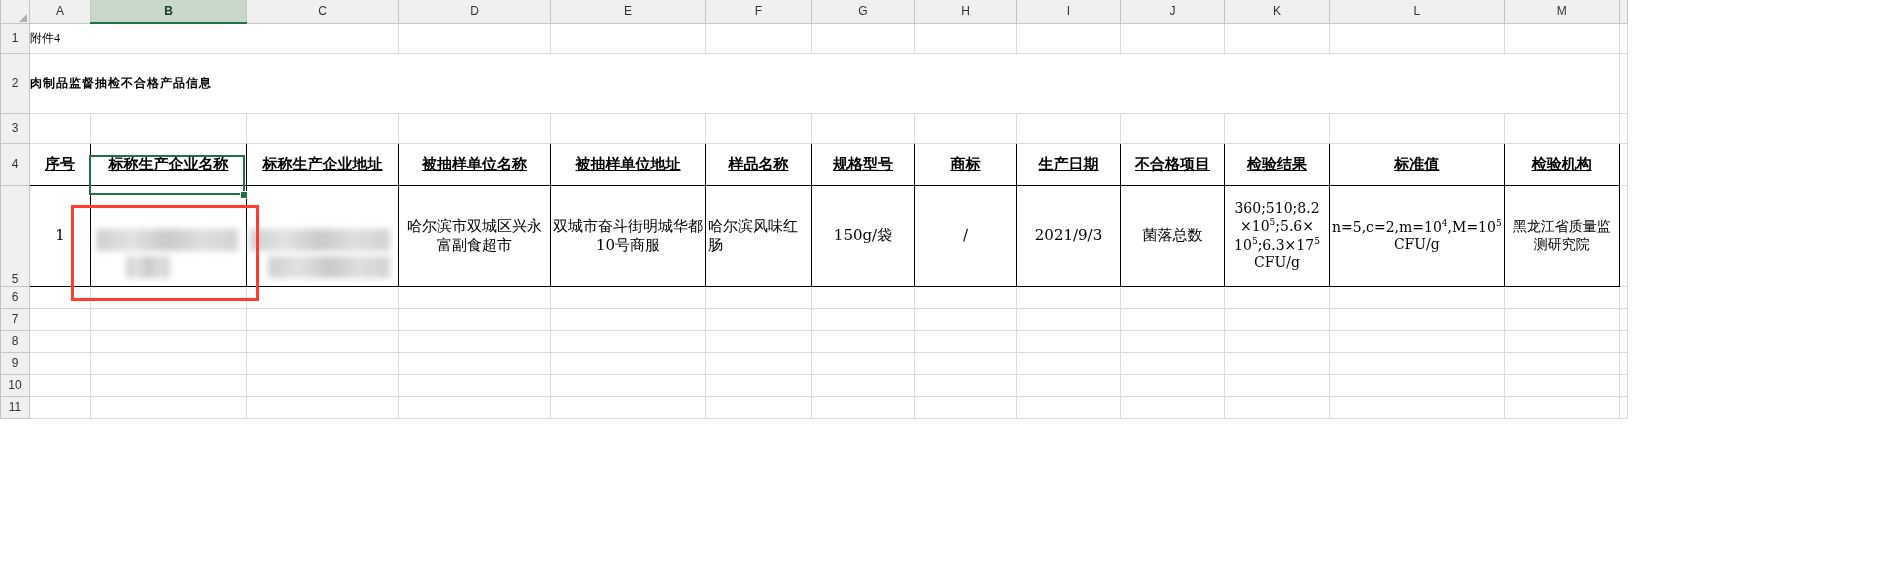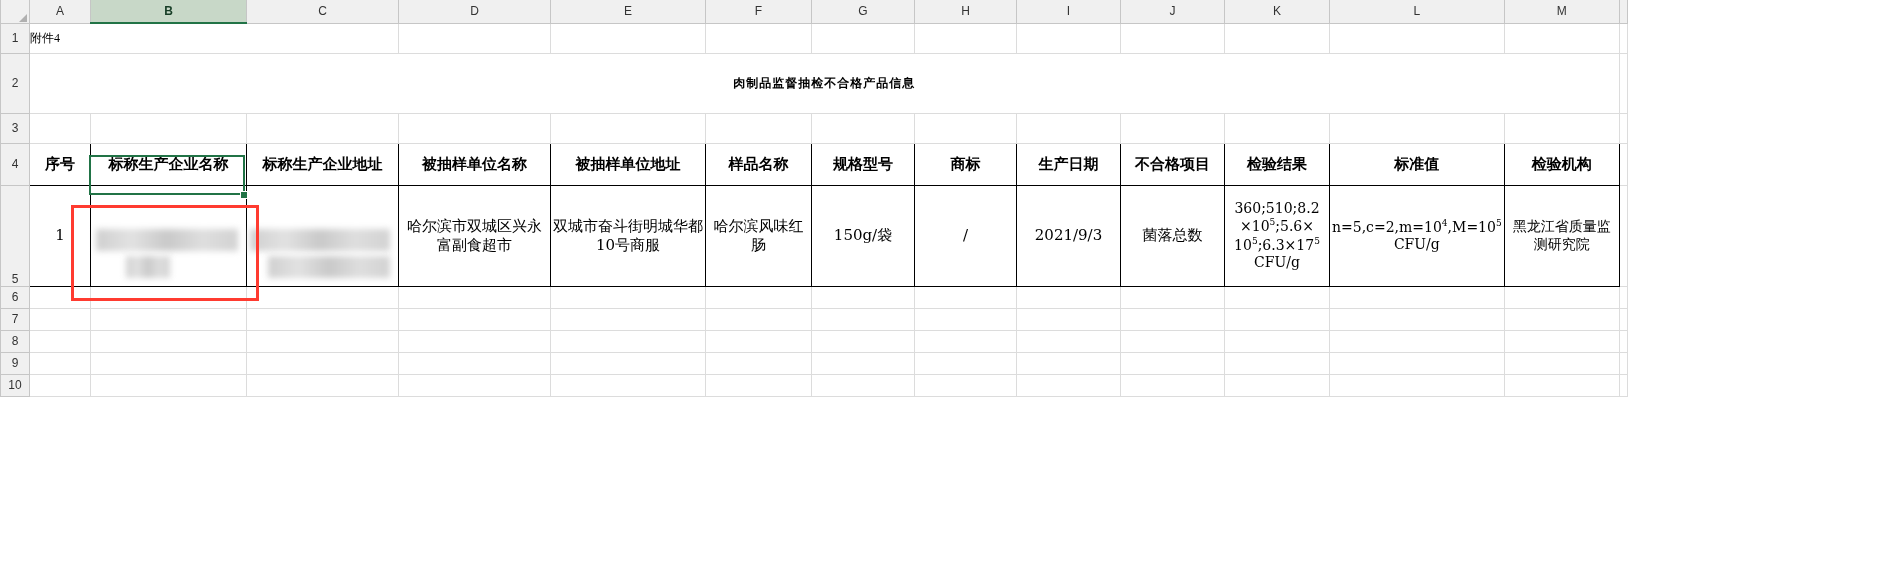--- a/index.html
+++ b/index.html
@@ -87,40 +87,40 @@
   .a1text {
     font-size: 15px;
     color: #000;
     padding-left: 4px;
     text-align: left;
     font-family: Liberation Serif, serif;
   }
   .title {
     font-size: 31px;
     font-weight: bold;
-    text-align: center;
     letter-spacing: 1px;
     font-family: "DejaVu Serif", "Liberation Serif", serif;
     color: #000;
   }
 
   
   td.tbl {
     border: 1px solid #000 !important;
     text-align: center;
     vertical-align: middle;
     white-space: normal;
     line-height: 1.25;
     font-family: "DejaVu Serif", "Liberation Serif", serif;
     font-size: 15px;
     padding: 1px 2px;
   }
   td.tblhead {
     font-weight: bold;
     font-size: 15px;
+    text-decoration: underline;
   }
   td.tblsmall { font-size: 14px; }
 
   sup { font-size: 9px; vertical-align: super; }
 
   
   .redbox {
     position: absolute;
     left: 71px;
     top: 205px;
@@ -272,21 +272,21 @@
       <td class="cell"></td>
     </tr>
 
     <tr style="height:101px">
       <td class="rowhdr" style="vertical-align:bottom">5</td>
       <td class="cell tbl">1</td>
       <td class="cell tbl"></td>
       <td class="cell tbl"></td>
       <td class="cell tbl">哈尔滨市双城区兴永富副食超市</td>
       <td class="cell tbl">双城市奋斗街明城华都10号商服</td>
-      <td class="cell tbl" style="text-align:center">哈尔滨风味红肠</td>
+      <td class="cell tbl" style="text-align:left">哈尔滨风味红肠</td>
       <td class="cell tbl">150g/袋</td>
       <td class="cell tbl">/</td>
       <td class="cell tbl">2021/9/3</td>
       <td class="cell tbl">菌落总数</td>
       <td class="cell tbl tblsmall">
         <span>360;510;8.2</span><br>
         <span>×10</span><sup>5</sup><span>;5.6×</span><br>
         <span>10</span><sup>5</sup><span>;6.3×17</span><sup>5</sup><br>
         <span>CFU/g</span>
       </td>
@@ -379,20 +379,37 @@
           <td class="cell"></td>
           <td class="cell"></td>
           <td class="cell"></td>
           <td class="cell"></td>
           <td class="cell"></td>
           <td class="cell"></td>
           <td class="cell"></td>
           <td class="cell"></td>
           <td class="cell"></td>
     </tr>
+    <tr style="height:22px">
+      <td class="rowhdr">11</td>
+      <td class="cell"></td>
+          <td class="cell"></td>
+          <td class="cell"></td>
+          <td class="cell"></td>
+          <td class="cell"></td>
+          <td class="cell"></td>
+          <td class="cell"></td>
+          <td class="cell"></td>
+          <td class="cell"></td>
+          <td class="cell"></td>
+          <td class="cell"></td>
+          <td class="cell"></td>
+          <td class="cell"></td>
+          <td class="cell"></td>
+    </tr>
   </tbody>
     </table>
 
   <div class="blur" style="left:96px; top:229px; width:142px; height:22px;"></div>
   <div class="blur" style="left:126px; top:256px; width:44px;  height:22px;"></div>
   <div class="blur" style="left:250px; top:229px; width:140px; height:22px;"></div>
   <div class="blur" style="left:268px; top:256px; width:122px; height:22px;"></div>
 
   <div class="sel-outline"></div>
   <div class="sel-handle"></div>

